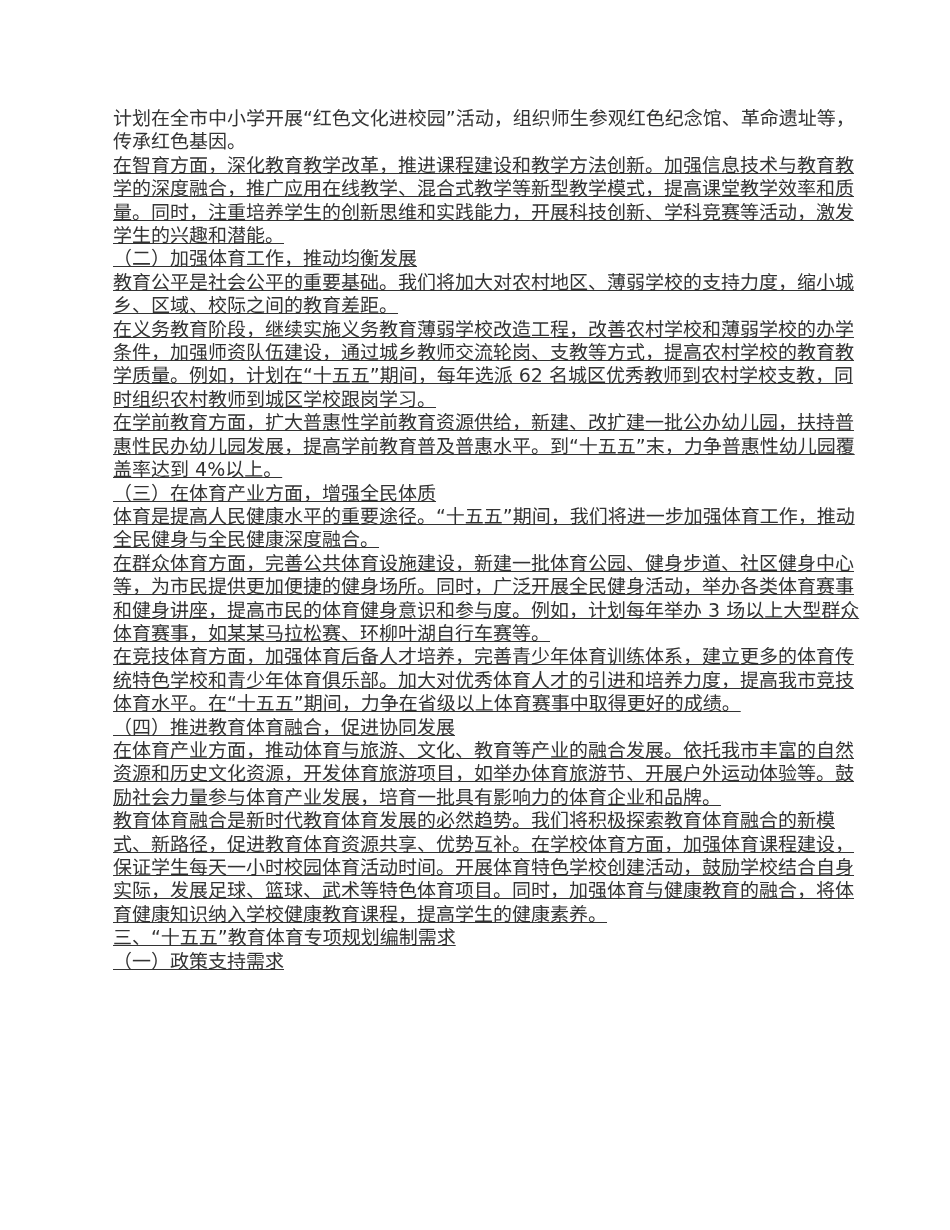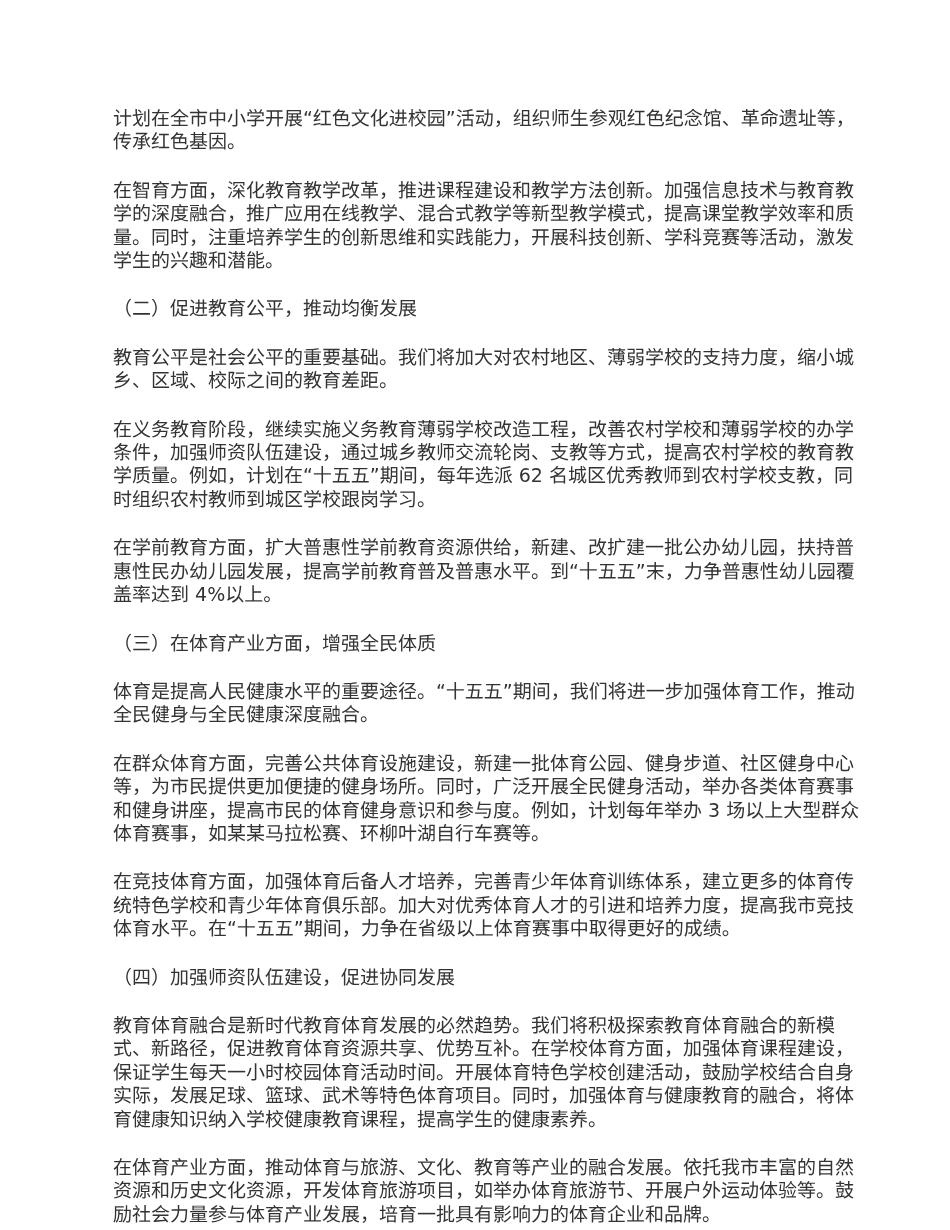--- a/index.html
+++ b/index.html
@@ -28,37 +28,38 @@
     font-size: 19px;
     line-height: 23.4px;
     letter-spacing: 0;
     text-align: left;
     word-break: break-all;
     white-space: normal;
     font-weight: normal;
     color: #333333;
   }
   .doc-body p + p {
-    margin-top: 25px;
+    margin-top: 0;
+    text-decoration: underline;
   }
 </style>
 </head>
 <body>
 
 <div class="page">
   <div class="doc-body" id="doc-body">
       <p>计划在全市中小学开展“红色文化进校园”活动，组织师生参观红色纪念馆、革命遗址等，传承红色基因。</p>
       <p>在智育方面，深化教育教学改革，推进课程建设和教学方法创新。加强信息技术与教育教学的深度融合，推广应用在线教学、混合式教学等新型教学模式，提高课堂教学效率和质量。同时，注重培养学生的创新思维和实践能力，开展科技创新、学科竞赛等活动，激发学生的兴趣和潜能。</p>
-      <p>（二）促进教育公平，推动均衡发展</p>
+      <p>（二）加强体育工作，推动均衡发展</p>
       <p>教育公平是社会公平的重要基础。我们将加大对农村地区、薄弱学校的支持力度，缩小城乡、区域、校际之间的教育差距。</p>
       <p>在义务教育阶段，继续实施义务教育薄弱学校改造工程，改善农村学校和薄弱学校的办学条件，加强师资队伍建设，通过城乡教师交流轮岗、支教等方式，提高农村学校的教育教学质量。例如，计划在“十五五”期间，每年选派 62 名城区优秀教师到农村学校支教，同时组织农村教师到城区学校跟岗学习。</p>
       <p>在学前教育方面，扩大普惠性学前教育资源供给，新建、改扩建一批公办幼儿园，扶持普惠性民办幼儿园发展，提高学前教育普及普惠水平。到“十五五”末，力争普惠性幼儿园覆盖率达到 4%以上。</p>
       <p>（三）在体育产业方面，增强全民体质</p>
       <p>体育是提高人民健康水平的重要途径。“十五五”期间，我们将进一步加强体育工作，推动全民健身与全民健康深度融合。</p>
       <p>在群众体育方面，完善公共体育设施建设，新建一批体育公园、健身步道、社区健身中心等，为市民提供更加便捷的健身场所。同时，广泛开展全民健身活动，举办各类体育赛事和健身讲座，提高市民的体育健身意识和参与度。例如，计划每年举办 3 场以上大型群众体育赛事，如某某马拉松赛、环柳叶湖自行车赛等。</p>
       <p>在竞技体育方面，加强体育后备人才培养，完善青少年体育训练体系，建立更多的体育传统特色学校和青少年体育俱乐部。加大对优秀体育人才的引进和培养力度，提高我市竞技体育水平。在“十五五”期间，力争在省级以上体育赛事中取得更好的成绩。</p>
-      <p>（四）加强师资队伍建设，促进协同发展</p>
+      <p>（四）推进教育体育融合，促进协同发展</p>
+      <p>在体育产业方面，推动体育与旅游、文化、教育等产业的融合发展。依托我市丰富的自然资源和历史文化资源，开发体育旅游项目，如举办体育旅游节、开展户外运动体验等。鼓励社会力量参与体育产业发展，培育一批具有影响力的体育企业和品牌。</p>
       <p>教育体育融合是新时代教育体育发展的必然趋势。我们将积极探索教育体育融合的新模式、新路径，促进教育体育资源共享、优势互补。在学校体育方面，加强体育课程建设，保证学生每天一小时校园体育活动时间。开展体育特色学校创建活动，鼓励学校结合自身实际，发展足球、篮球、武术等特色体育项目。同时，加强体育与健康教育的融合，将体育健康知识纳入学校健康教育课程，提高学生的健康素养。</p>
-      <p>在体育产业方面，推动体育与旅游、文化、教育等产业的融合发展。依托我市丰富的自然资源和历史文化资源，开发体育旅游项目，如举办体育旅游节、开展户外运动体验等。鼓励社会力量参与体育产业发展，培育一批具有影响力的体育企业和品牌。</p>
       <p>三、“十五五”教育体育专项规划编制需求</p>
       <p>（一）政策支持需求</p>
     </div>
 </div>
 
 </body></html>

